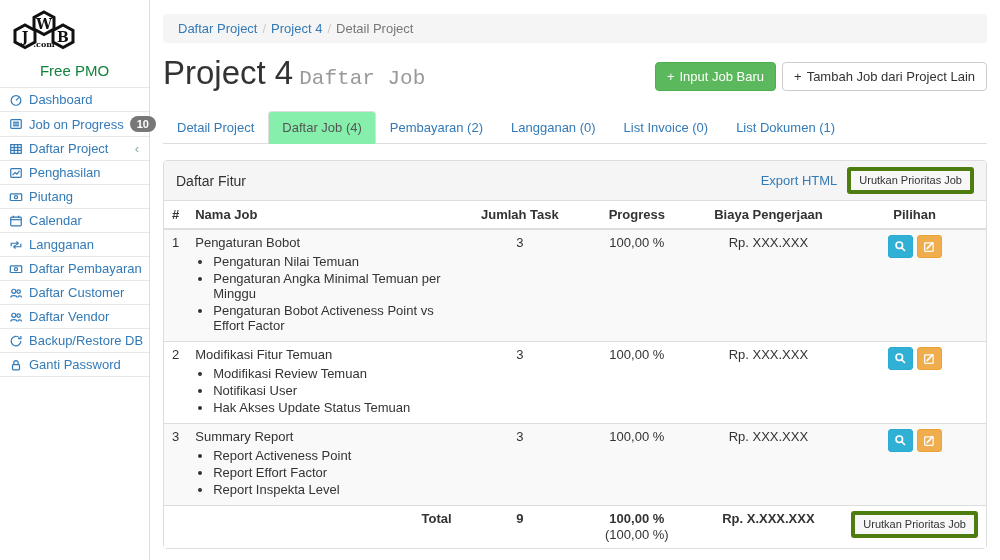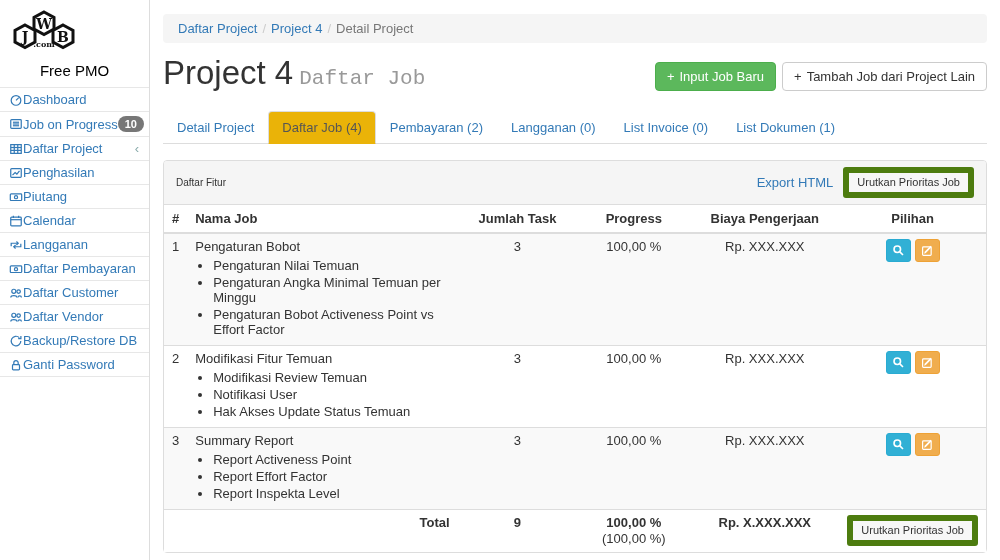--- a/index.html
+++ b/index.html
@@ -8,24 +8,24 @@
     width:1000px; height:560px; overflow:hidden;
     font-family:"Liberation Sans", sans-serif;
     font-size:13px; color:#333; background:#fff;
   }
   
   .sidebar {
     position:absolute; left:0; top:0; width:150px; height:560px;
     background:#fff; border-right:1px solid #ddd;
   }
   .logo-box { text-align:center; padding-top:6px; }
-  .brand-name { color:#000000; font-size:15px; margin:2px 0 8px; }
+  .brand-name { color:#15803d; font-size:15px; margin:2px 0 8px; }
   .side-menu { border-top:1px solid #e7e7e7; }
   .side-item {
-    display:flex; align-items:center; gap:0;
+    display:flex; align-items:center; gap:6px;
     padding:4px 8px; border-bottom:1px solid #e7e7e7;
     color:#337ab7; cursor:pointer; line-height:15px;
   }
   .side-item .sicon { display:inline-flex; width:15px; justify-content:center; flex:none; }
   .side-item .slabel { flex:1; white-space:nowrap; }
   .badge-pill {
     background:#777; color:#fff; font-size:11px; font-weight:bold;
     border-radius:10px; padding:1px 7px; line-height:14px;
   }
   .chev { color:#8aa; font-size:13px; padding-right:2px; }
@@ -39,35 +39,35 @@
   .breadcrumb .sep { color:#ccc; padding:0 5px; }
   .page-head { display:flex; align-items:center; margin:10px 0 2px; }
   .page-title { font-size:33px; font-weight:500; color:#333; margin:0; line-height:40px; }
   .page-title .subtitle { font-size:21px; color:#999; font-weight:400; margin-left:6px;font-family:Liberation Mono, monospace; }
   .head-actions { margin-left:auto; display:flex; gap:6px; }
   .btn { display:inline-flex; align-items:center; gap:5px; border-radius:4px;
          font-size:13px; padding:5px 11px; cursor:pointer; line-height:17px; border:1px solid; }
   .btn-success { background:#5cb85c; border-color:#4cae4c; color:#fff; }
   .btn-default { background:#fff; border-color:#ccc; color:#333; }
   .btn-xs { font-size:11px; padding:2px 8px; border-radius:3px; background:#f7f7f7;
-            border:6px solid #4d7c0f; color:#333; cursor:pointer; line-height:15px; white-space:nowrap; }
+            border:4px solid #4d7c0f; color:#333; cursor:pointer; line-height:15px; white-space:nowrap; }
   
   .tabs { display:flex; border-bottom:1px solid #ddd; margin-top:12px; }
   .tab {
     padding:8px 13px; color:#337ab7; cursor:pointer; margin-bottom:-1px;
     border:1px solid transparent; border-radius:4px 4px 0 0; text-decoration:none;
   }
-  .tab.active { background:#eab308; color:#555; border-color:#ddd #ddd transparent; cursor:default; }
+  .tab.active { background:#86efac; color:#555; border-color:#ddd #ddd transparent; cursor:default; }
   
   .panel { border:1px solid #ddd; border-radius:4px; margin-top:16px; background:#fff; }
   .panel-heading {
     background:#f5f5f5; border-bottom:1px solid #ddd; border-radius:3px 3px 0 0;
     padding:6px 12px; display:flex; align-items:center; gap:10px;
   }
-  .panel-title { flex:1; font-size:10px; color:#333; }
+  .panel-title { flex:1; font-size:14px; color:#333; }
   .export-link { color:#337ab7; text-decoration:none; font-size:13px; cursor:pointer; }
   table.jobs { width:100%; border-collapse:collapse; font-size:13px; }
   .jobs th { padding:6px 8px; border-bottom:2px solid #ddd; text-align:center; font-weight:bold; }
   .jobs th.l { text-align:left; }
   .jobs td { padding:5px 8px; border-top:1px solid #ddd; vertical-align:top; line-height:16px; }
   .jobs tbody tr:nth-child(odd) { background:#f9f9f9; }
   .jobs td.c { text-align:center; }
   .jobs td.r { text-align:right; }
   .subtasks { margin:2px 0 2px 18px; padding:0; }
   .subtasks li { line-height:15px; padding:1px 0; }

